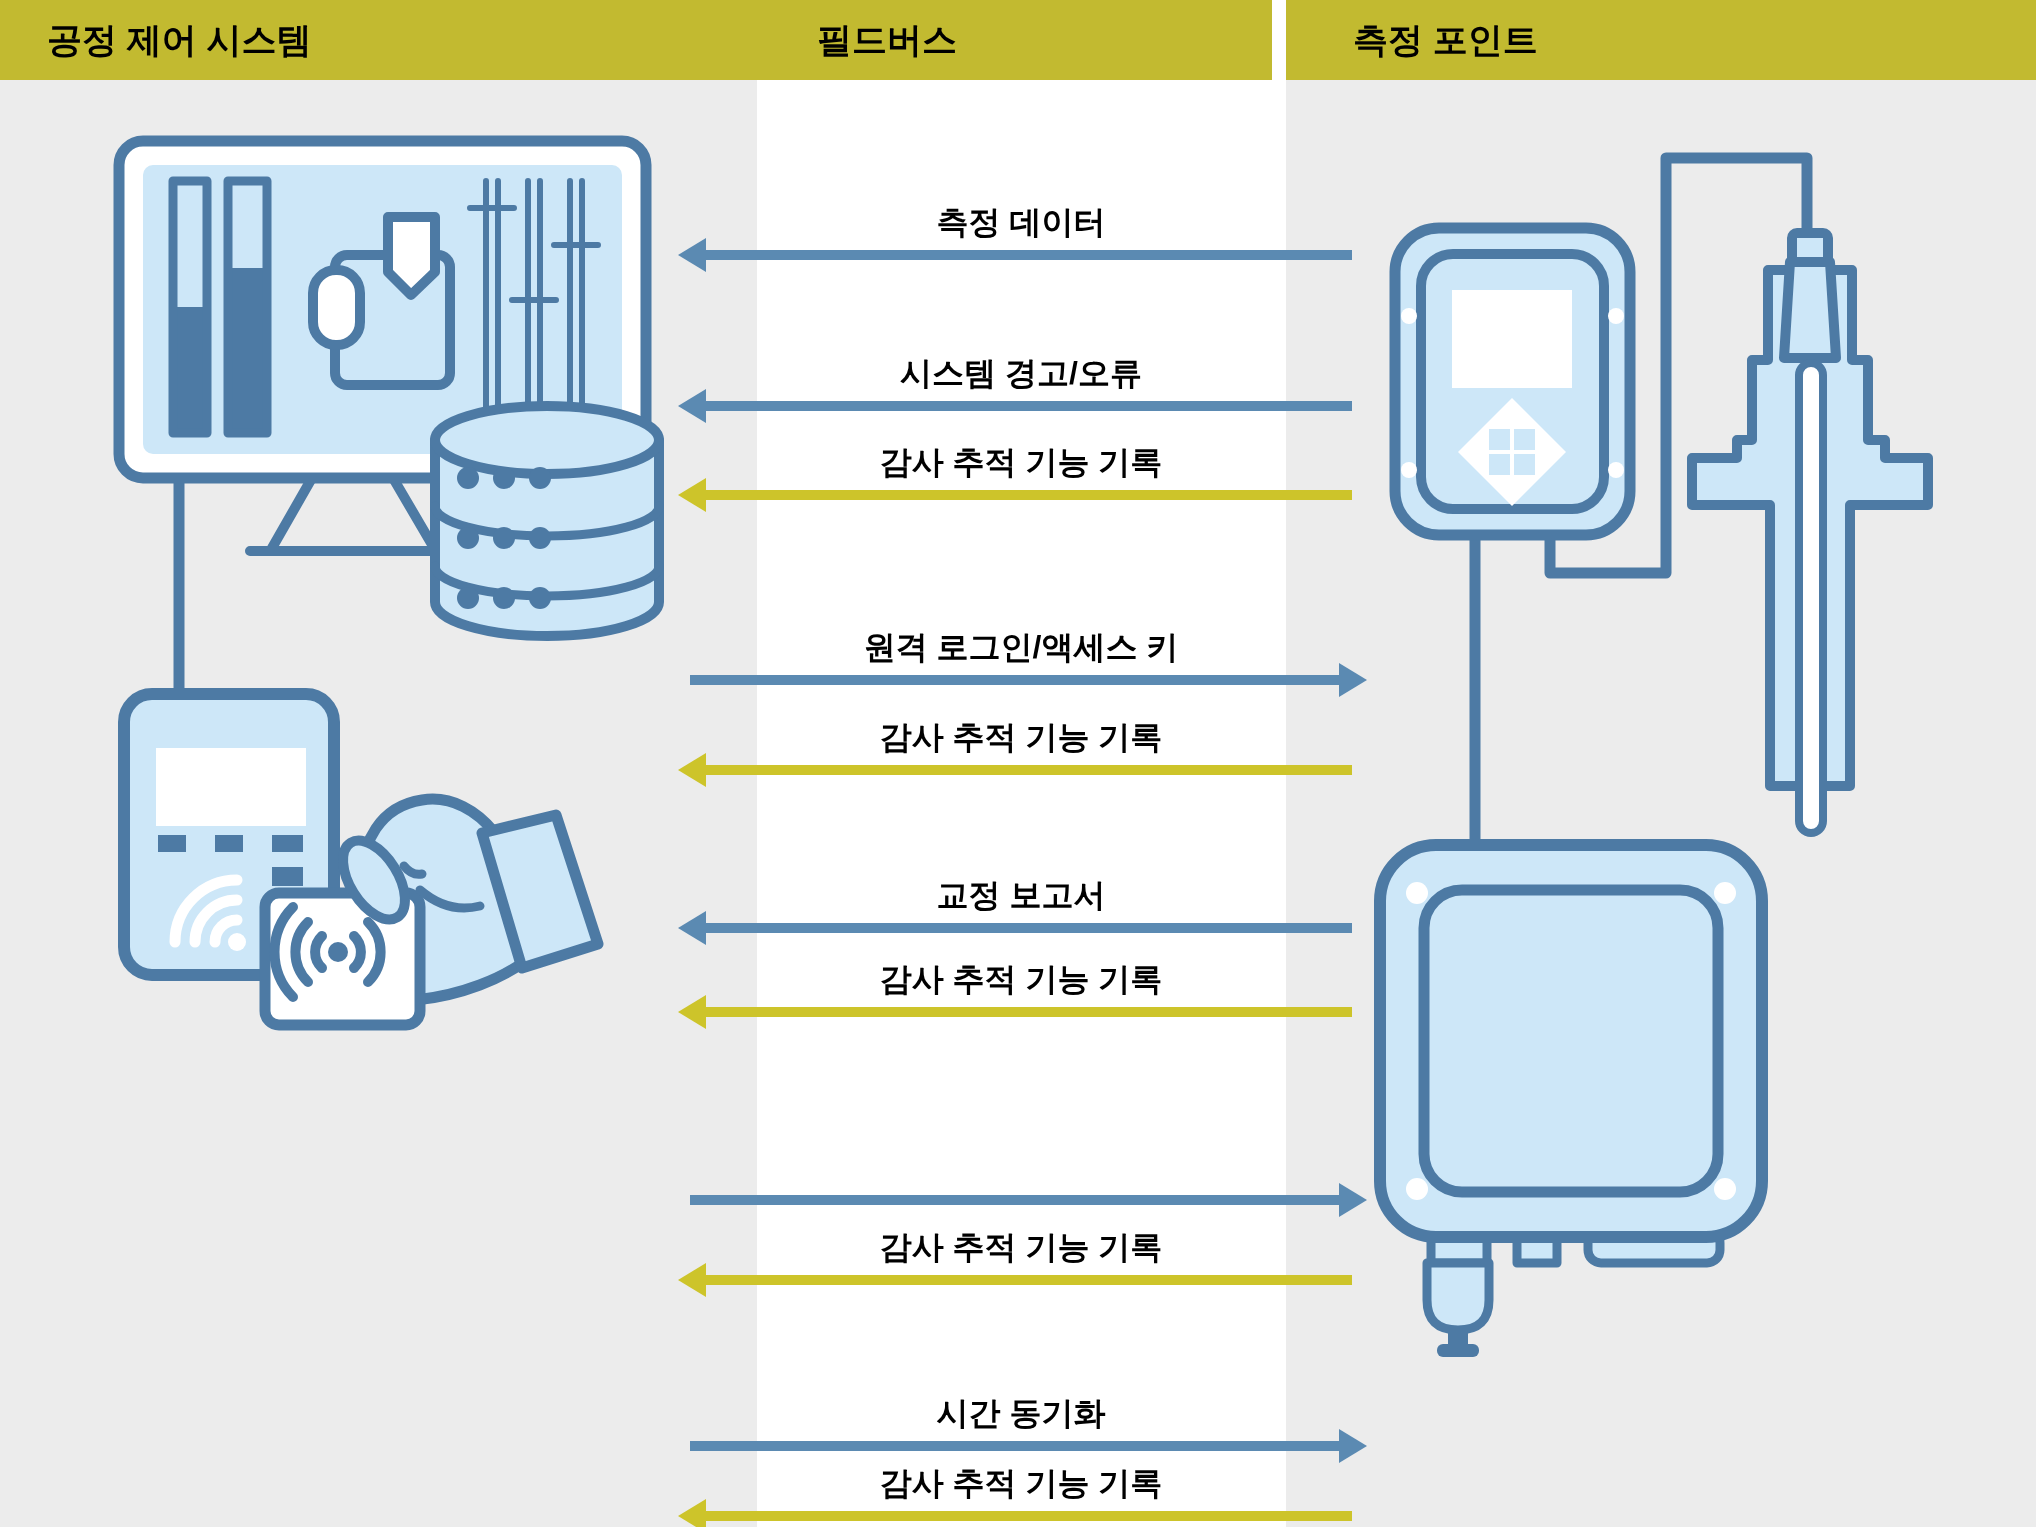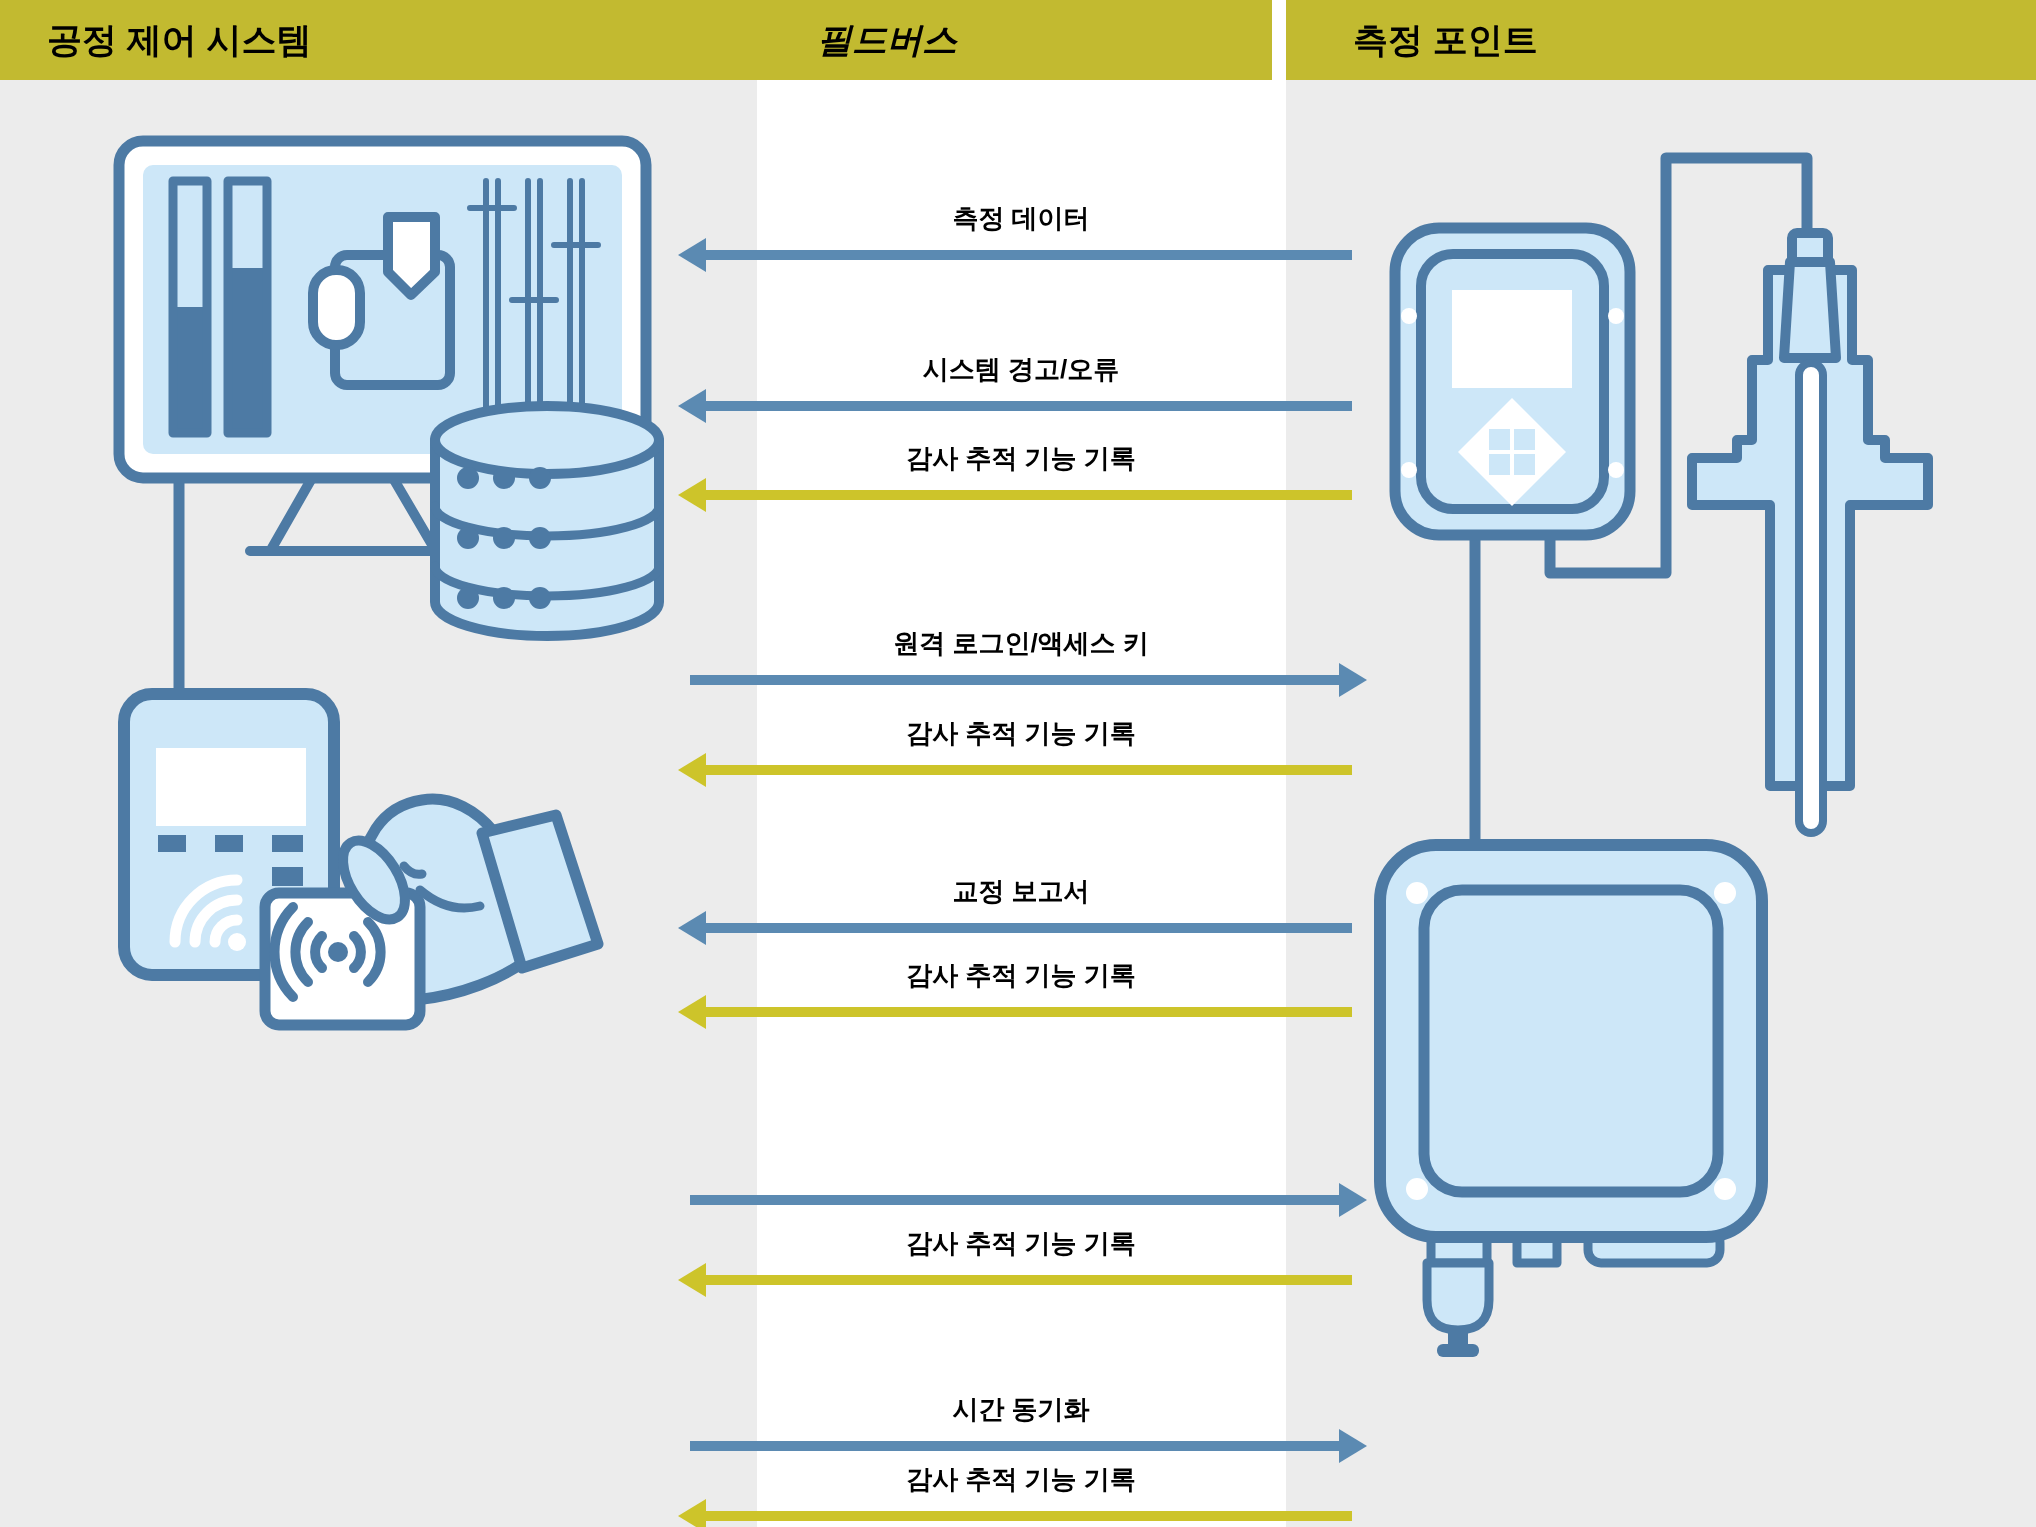--- a/index.html
+++ b/index.html
@@ -10,27 +10,27 @@
   }
   .side-panel{position:absolute;top:80px;bottom:0;background:#ececec;}
   #panel-left{left:0;width:757px;}
   #panel-right{left:1286px;width:750px;}
   .col-header{
     position:absolute;top:0;height:80px;background:#c2ba30;
     color:#000;font-size:35px;font-weight:700;line-height:80px;
     white-space:nowrap;box-sizing:border-box;
   }
   #header-left{left:0;width:883px;padding-left:47px;}
-  #header-middle{left:770px;width:502px;padding-left:47px;font-style:italic;}
+  #header-middle{left:770px;width:502px;padding-left:47px;}
   #header-right{left:1286px;width:750px;padding-left:67px;}
   #art{position:absolute;left:0;top:0;width:2036px;height:1527px;}
   #messages{position:absolute;left:0;top:0;width:2036px;height:1527px;}
   .msg-label{
     position:absolute;left:571px;width:900px;text-align:center;
-    font-size:26px;font-weight:700;color:#000;white-space:nowrap;
+    font-size:32px;font-weight:700;color:#000;white-space:nowrap;
   }
   .msg-line{position:absolute;height:10px;}
   .msg-head{
     position:absolute;width:0;height:0;
     border-top:17px solid transparent;border-bottom:17px solid transparent;
   }
 </style>
 </head>
 <body>
 

